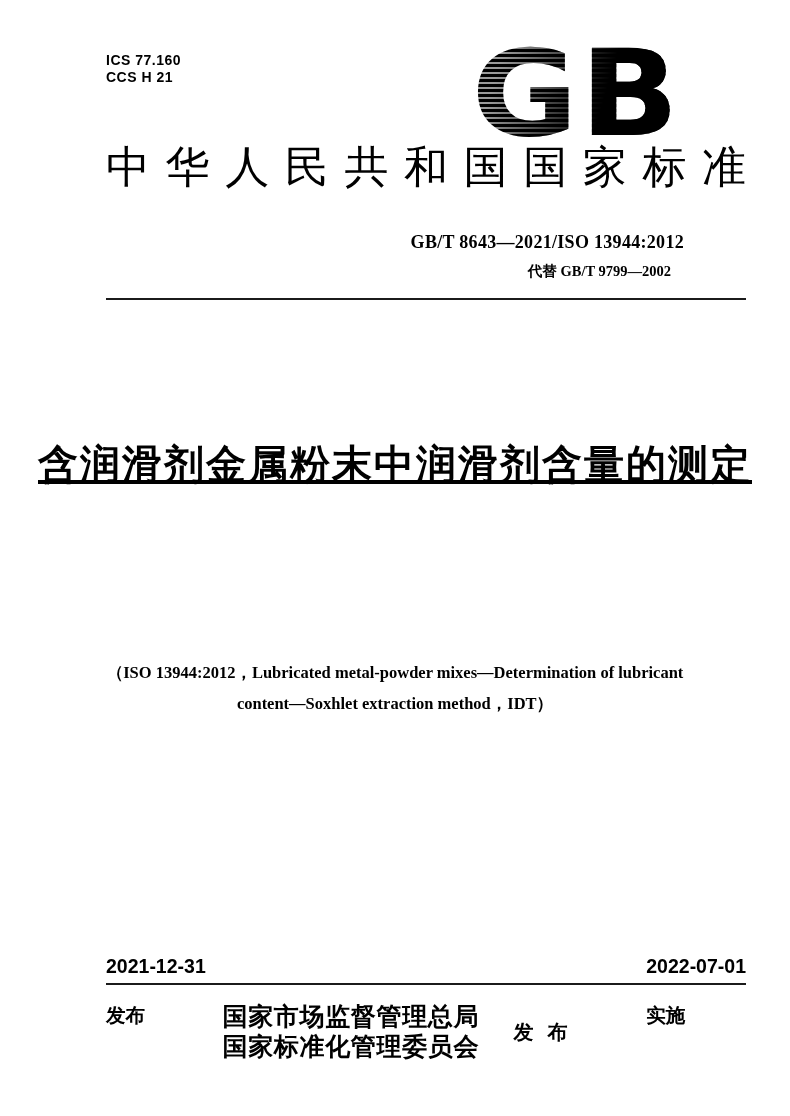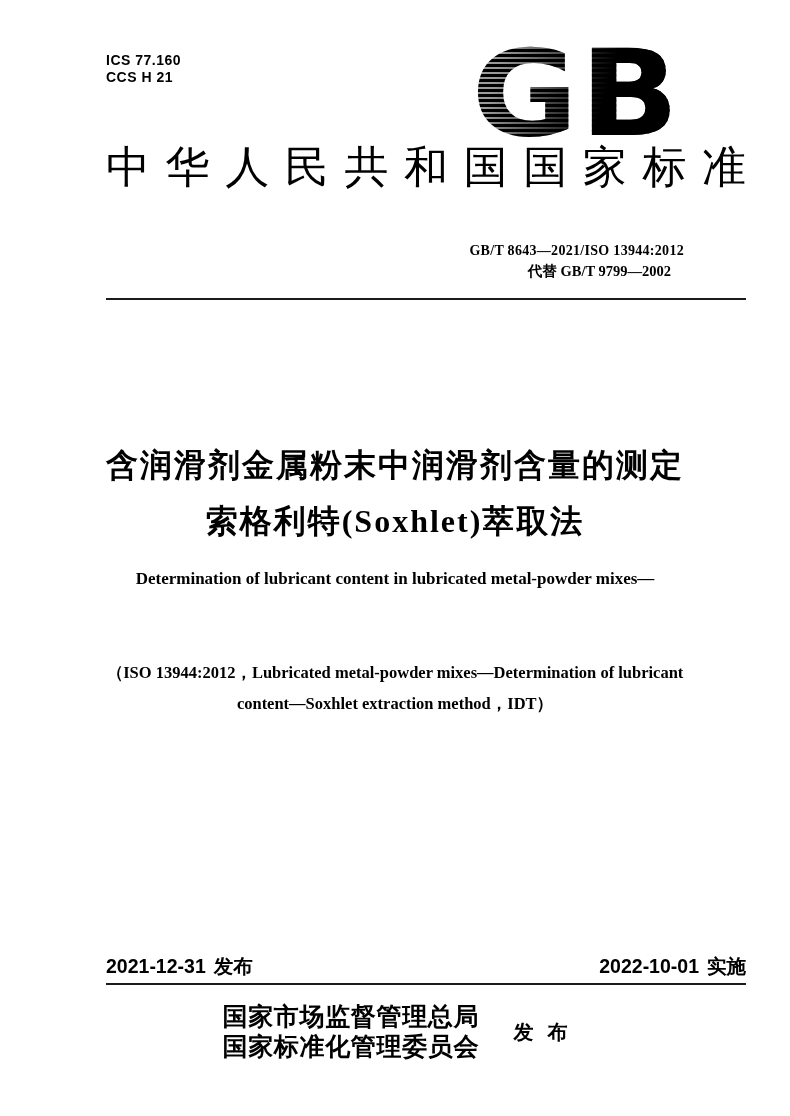--- a/index.html
+++ b/index.html
@@ -66,22 +66,22 @@
     line-height: 52px;
     text-align: justify;
     text-align-last: justify;
     white-space: nowrap;
     font-family: "Liberation Serif", serif;
   }
 
   .std-code {
     position: absolute;
     right: 75px;
-    top: 232px;
-    font-size: 14px;
+    top: 224px;
+    font-size: 18px;
     font-weight: bold;
     letter-spacing: 0.3px;
     line-height: 25px;
   }
   .replaces-note {
     position: absolute;
     right: 88px;
     top: 256px;
     font-size: 14.5px;
     font-weight: bold;
@@ -98,24 +98,25 @@
   .rule-top { top: 292px; }
   .rule-bottom { top: 977px; }
 
   
   .doc-title-zh {
     position: absolute;
     left: 0;
     top: 431px;
     width: 100%;
     text-align: center;
-    font-size: 32px;
+    font-size: 40px;
     font-weight: bold;
     line-height: 56px;
     letter-spacing: 2px;
+    text-decoration: underline;
   }
   .doc-title-en {
     position: absolute;
     left: 0;
     top: 557px;
     width: 100%;
     text-align: center;
     font-size: 17px;
     font-weight: bold;
     line-height: 31px;
@@ -137,21 +138,21 @@
     left: 75px;
     top: 948px;
     width: 640px;
     display: flex;
     justify-content: space-between;
     font-family: "Liberation Sans", sans-serif;
     font-weight: bold;
     font-size: 19.5px;
     line-height: 24px;
   }
-  .date-item { display: flex; gap: 8px; }
+  .date-item { display: flex; gap: 25px; flex-direction: column; }
 
   
   .publisher {
     position: absolute;
     left: 0;
     top: 996px;
     width: 100%;
     display: flex;
     justify-content: center;
     align-items: center;
@@ -190,39 +191,37 @@
   <div class="national-title">中华人民共和国国家标准</div>
 
   <div class="std-code">GB/T 8643—2021/ISO 13944:2012</div>
 
   <div class="replaces-note">代替 GB/T 9799—2002</div>
 
   <div class="rule rule-top"></div>
 
   <div class="doc-title-zh">
     <div>含润滑剂金属粉末中润滑剂含量的测定</div>
-    <div>索格利特(Soxhlet)萃取法</div>
   </div>
 
   <div class="doc-title-en">
-    <div>Determination of lubricant content in lubricated metal-powder mixes—</div>
   </div>
 
   <div class="iso-ref">
     <div>（ISO 13944:2012，Lubricated metal-powder mixes—Determination of lubricant</div>
     <div>content—Soxhlet extraction method，IDT）</div>
   </div>
 
   <div class="dates">
     <div class="date-item">
       <span>2021-12-31</span>
       <span>发布</span>
     </div>
     <div class="date-item">
-      <span>2022-10-01</span>
+      <span>2022-07-01</span>
       <span>实施</span>
     </div>
   </div>
 
   <div class="rule rule-bottom"></div>
 
   <div class="publisher">
     <div class="publisher-names">
       <div>国家市场监督管理总局</div>
       <div>国家标准化管理委员会</div>

